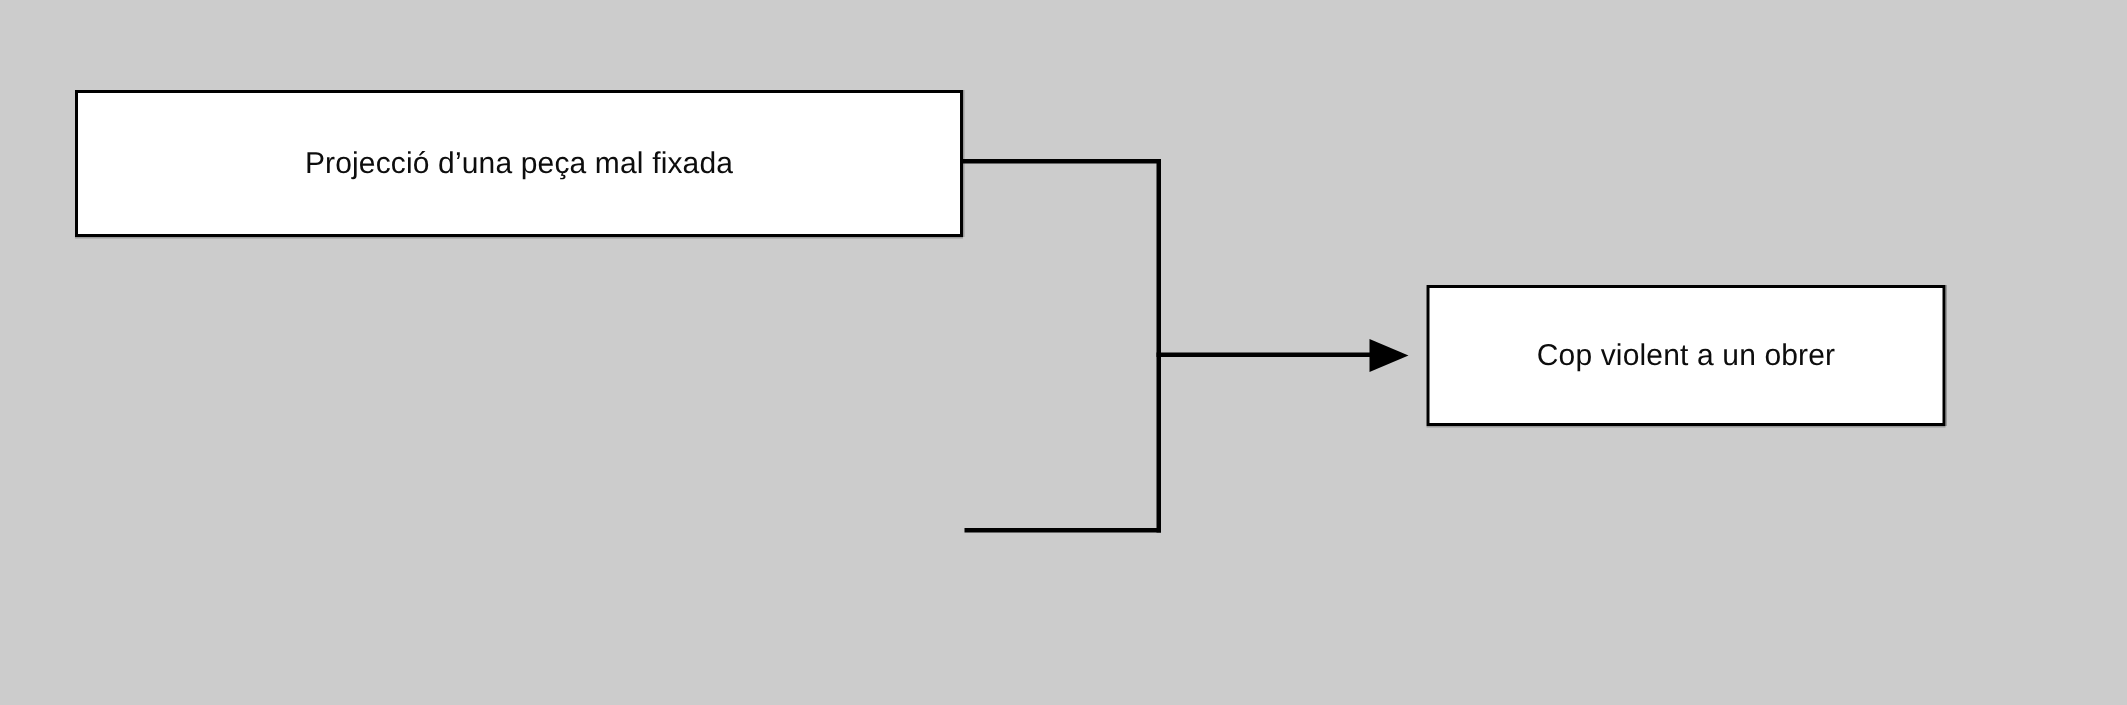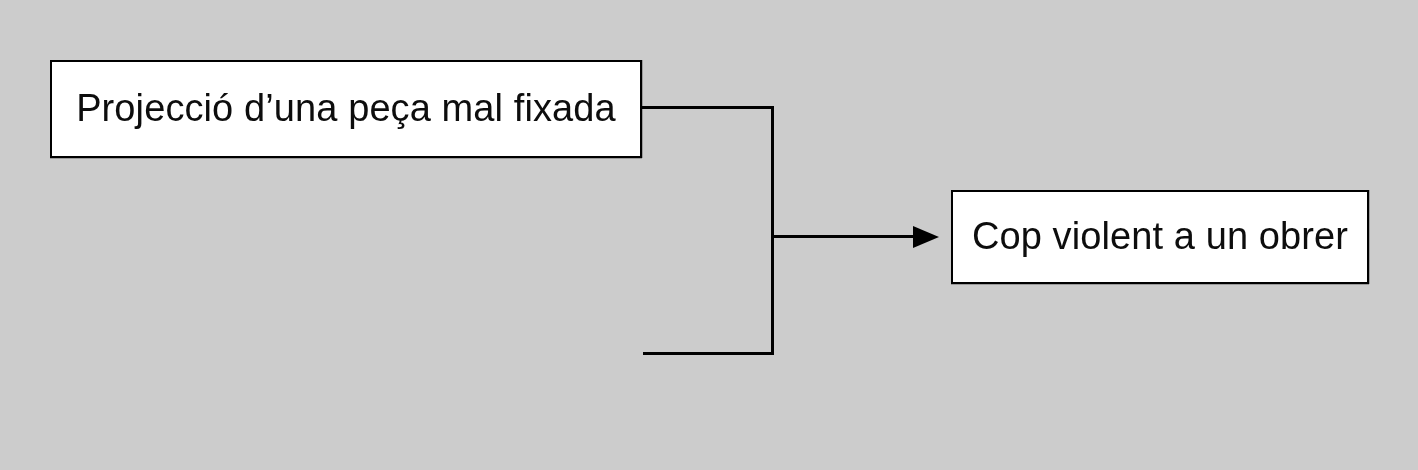--- a/index.html
+++ b/index.html
@@ -25,21 +25,21 @@
     background: #ffffff;
     border: 2px solid #000000;
     box-sizing: border-box;
     display: flex;
     align-items: center;
     justify-content: center;
     box-shadow: 0 1px 0 0 #9a9a9a, 1px 0 0 0 #9a9a9a;
   }
   .node-label {
     font-family: "Liberation Sans", sans-serif;
-    font-size: 38px;
+    font-size: 20px;
     font-weight: 400;
     color: #0d0d0d;
     letter-spacing: 0.1px;
     white-space: nowrap;
     line-height: 1.1;
   }
   
   #node-cause-1 {
     left: 50px;
     top: 60px;
@@ -48,21 +48,21 @@
   }
   #node-cause-2 {
     left: 50px;
     top: 310px;
     width: 594px;
     height: 93px;
   }
   #node-effect {
     left: 951px;
     top: 190px;
-    width: 418px;
+    width: 346px;
     height: 94px;
   }
   
   .connector {
     position: absolute;
     background: #000000;
   }
   .h-line {
     height: 3px;
   }

